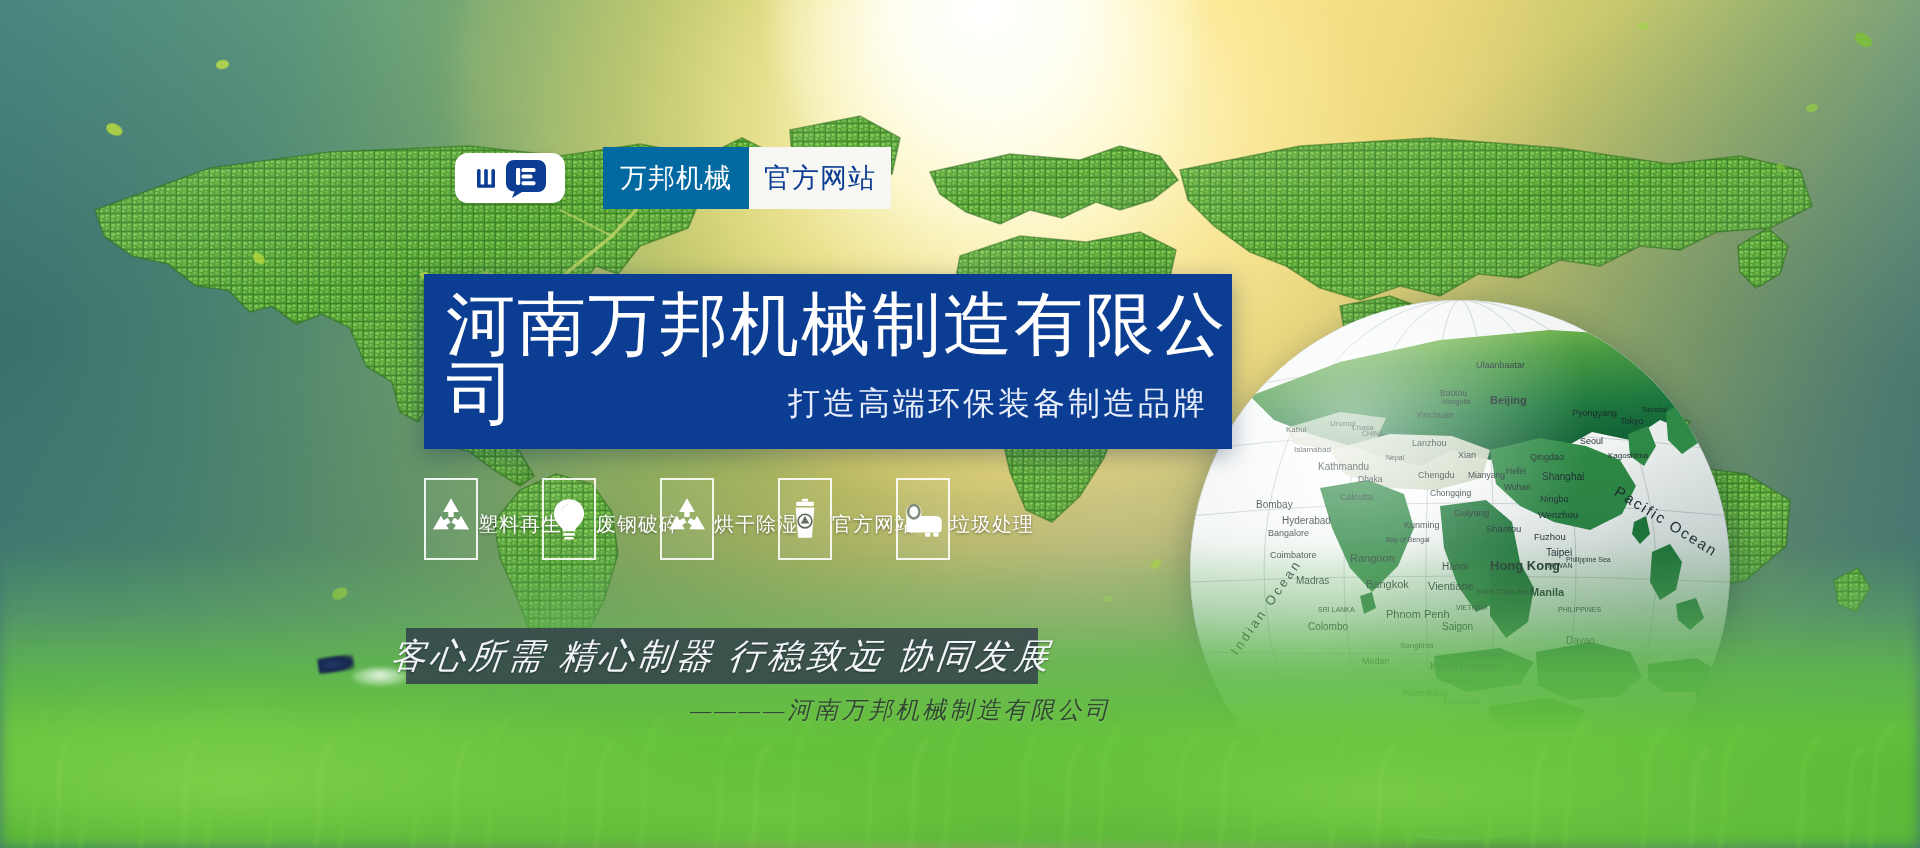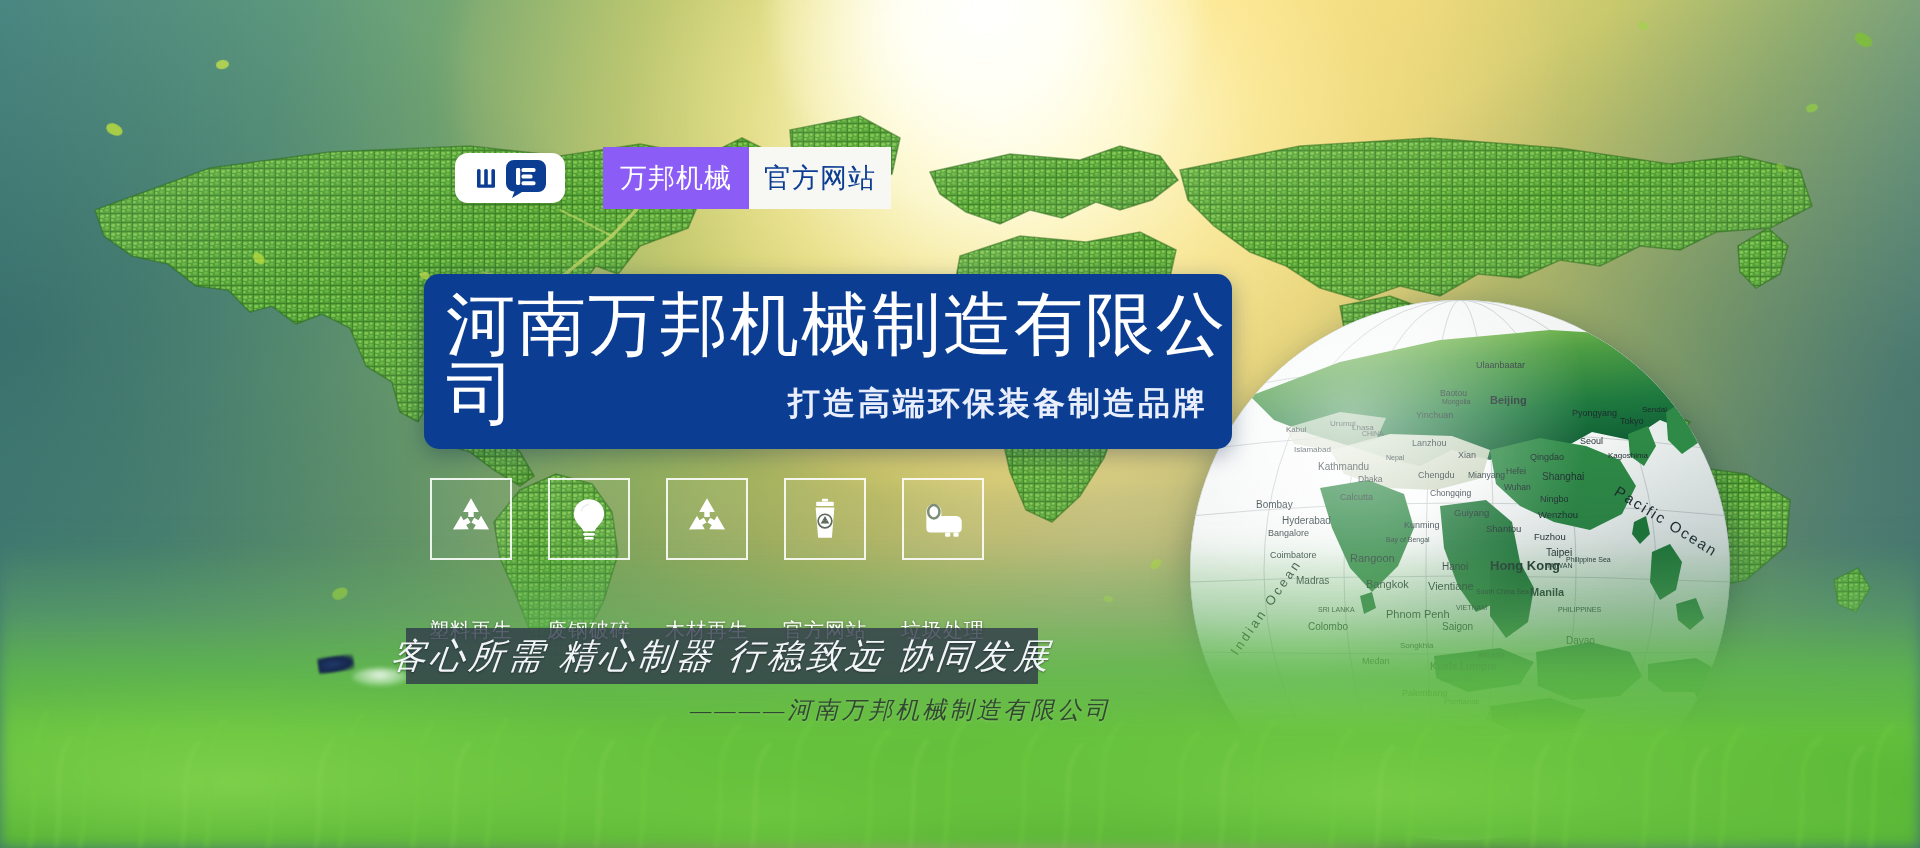--- a/index.html
+++ b/index.html
@@ -145,49 +145,49 @@
   }
   .logo-mark{
     width:110px;height:50px;background:#ffffff;border-radius:13px;
     display:flex;align-items:center;justify-content:center;gap:6px;
     box-shadow:0 2px 6px rgba(0,0,0,.12);
   }
   .logo-w{width:26px;height:26px;display:block;}
   .logo-b{width:40px;height:40px;display:block;}
   .brand-tabs{display:flex;align-items:stretch;margin-left:38px;height:62px;}
   .tab-blue{
-    background:#8b5cf6;color:#ffffff;font-size:27px;letter-spacing:1px;
+    background:#0369a1;color:#ffffff;font-size:27px;letter-spacing:1px;
     display:flex;align-items:center;padding:16px 17px;font-weight:400;
   }
   .tab-white{
     background:#f7f7f4;color:#0b3d92;font-size:27px;letter-spacing:1px;
     display:flex;align-items:center;padding:0 15px;font-weight:400;
   }
 
   
   .title-panel{
     position:absolute;left:424px;top:274px;width:808px;height:175px;
-    background:#0b3d92;box-shadow:0 6px 22px rgba(10,35,80,.35);border-radius:15px;
+    background:#0b3d92;box-shadow:0 6px 22px rgba(10,35,80,.35);
   }
   .title-main{
     position:absolute;left:22px;top:16px;
     color:#ffffff;font-size:69px;line-height:1;letter-spacing:2px;
     font-weight:200;
     -webkit-text-stroke:0.2px rgba(255,255,255,.2);
   }
   .title-sub{
     position:absolute;right:24px;top:108px;
-    color:#e8eefc;font-size:32px;letter-spacing:3px;font-weight:700;
+    color:#e8eefc;font-size:32px;letter-spacing:3px;font-weight:400;
   }
 
   
   .icons{
     position:absolute;left:424px;top:478px;display:flex;gap:24px;
   }
-  .icon-item{width:94px;display:flex;flex-direction:column;align-items:center;gap:47px;}
+  .icon-item{width:94px;display:flex;flex-direction:row;align-items:center;}
   .icon-box{
     width:78px;height:78px;border:2px solid rgba(255,255,255,.88);
     display:flex;align-items:center;justify-content:center;
     background:rgba(255,255,255,.05);
   }
   .icon-box svg{width:50px;height:50px;display:block;}
   .icon-label{
     margin-top:10px;color:#ffffff;font-size:20px;letter-spacing:1px;
     white-space:nowrap;text-shadow:0 1px 3px rgba(0,0,0,.45);
   }
@@ -593,21 +593,21 @@
     <div class="icon-item">
       <div class="icon-box">
         <svg viewBox="0 0 48 48">
           <g fill="#ffffff">
             <path d="M24,4 L31.5,17.2 L26.6,17.2 L26.6,22 L21.4,22 L21.4,17.2 L16.5,17.2 Z" transform="rotate(0 24 24)"></path>
             <path d="M24,4 L31.5,17.2 L26.6,17.2 L26.6,22 L21.4,22 L21.4,17.2 L16.5,17.2 Z" transform="rotate(120 24 24)"></path>
             <path d="M24,4 L31.5,17.2 L26.6,17.2 L26.6,22 L21.4,22 L21.4,17.2 L16.5,17.2 Z" transform="rotate(240 24 24)"></path>
           </g>
         </svg>
       </div>
-      <div class="icon-label">木材再生</div>
+      <div class="icon-label">烘干除湿</div>
     </div>
 
     <div class="icon-item">
       <div class="icon-box">
         <svg viewBox="0 0 48 48">
           <rect x="15.5" y="7.5" width="17" height="4" rx="1" fill="#ffffff"></rect>
           <rect x="21" y="4.6" width="6" height="2.6" rx="1" fill="#ffffff"></rect>
           <path d="M15,13 L33,13 L30.6,42 L17.4,42 Z" fill="#ffffff"></path>
           <circle cx="24" cy="26" r="6.6" fill="none" stroke="#5d6a5d" stroke-width="1.6"></circle>
           <g fill="#5d6a5d">

